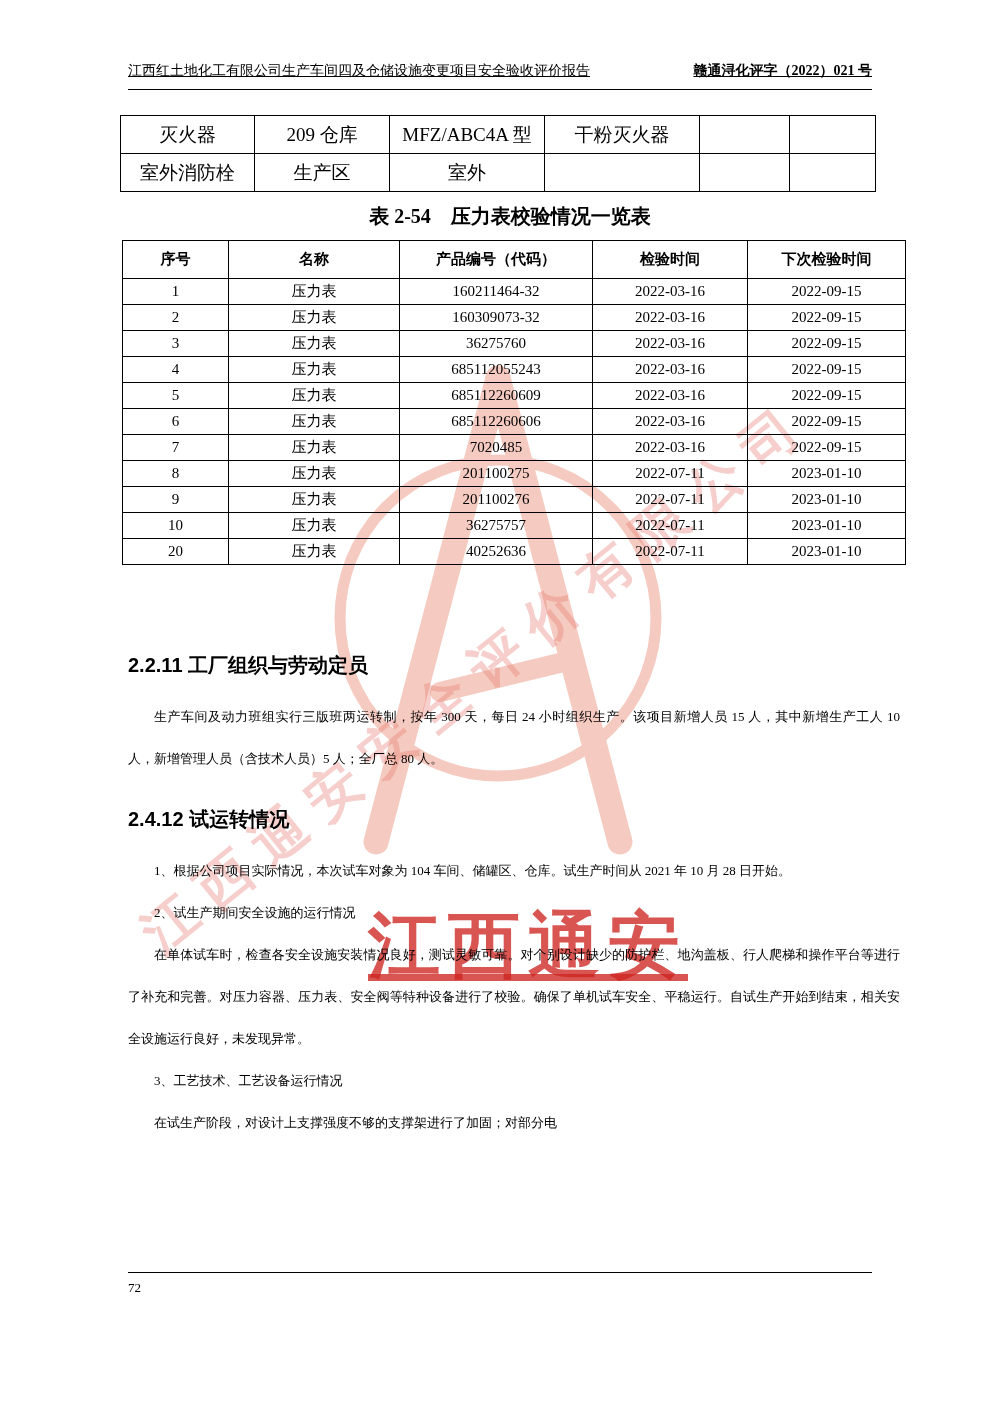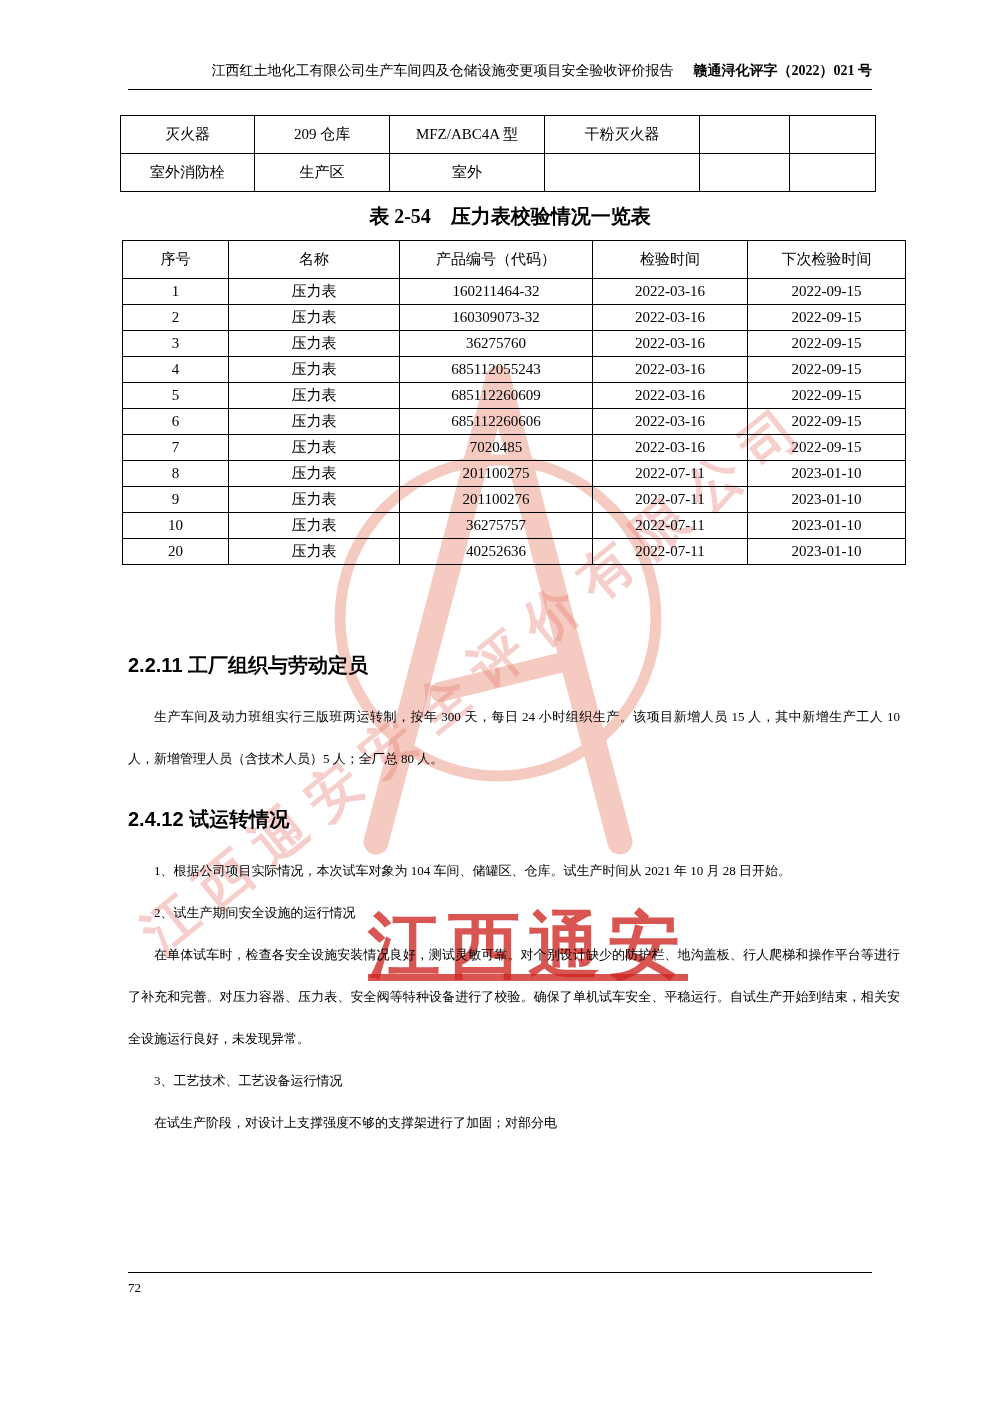--- a/index.html
+++ b/index.html
@@ -26,38 +26,38 @@
     font-family:"Liberation Sans","DejaVu Sans",sans-serif;
     font-size:72px; font-weight:bold; letter-spacing:8px;
     color:rgba(205,37,33,0.78); white-space:nowrap;text-decoration:underline;
   }
 
   
   .content { position:absolute; inset:0; z-index:1; }
 
   .header {
     position:absolute; top:62px; left:128px; width:744px;
-    display:flex; justify-content:flex-end; align-items:flex-end;
-    font-size:14px; border-bottom:1.5px solid #000; padding-bottom:9px;
+    display:flex; justify-content:space-between; align-items:flex-end;
+    font-size:14px; border-bottom:1.5px solid #000; padding-bottom:9px;text-decoration:underline;
   }
   .header .hdr-right { font-weight:bold;padding-left:20px; }
 
   table { border-collapse:collapse; table-layout:fixed; background:transparent; }
   td, th { border:1px solid #000; text-align:center; vertical-align:middle; overflow:hidden; }
 
-  .top-table { position:absolute; top:115px; left:120px; width:755px; font-size:15px;padding-left:45px; }
+  .top-table { position:absolute; top:115px; left:120px; width:755px; font-size:19px;padding-left:45px; }
   .top-table td { height:38px; }
 
   .table-title {
     position:absolute; top:203px; left:0; width:100%;
     text-align:center; font-size:20px; font-weight:bold;padding-left:28px;
   }
 
   .main-table { position:absolute; top:240px; left:122px; width:783px; font-size:15px; }
-  .main-table th { height:38px; font-size:15px; font-weight:normal; }
+  .main-table th { height:38px; font-size:15px; font-weight:bold; }
   .main-table td { height:25px; line-height:25px; }
 
   .text-block { position:absolute; top:652px; left:128px; width:772px; }
   .section-heading {
     font-family:"Liberation Sans","DejaVu Sans",sans-serif;
     font-size:20px; font-weight:bold; line-height:26px;
     margin:26px 0 18px 0;
   }
   .section-heading.first { margin-top:0; }
   .text-block p {

